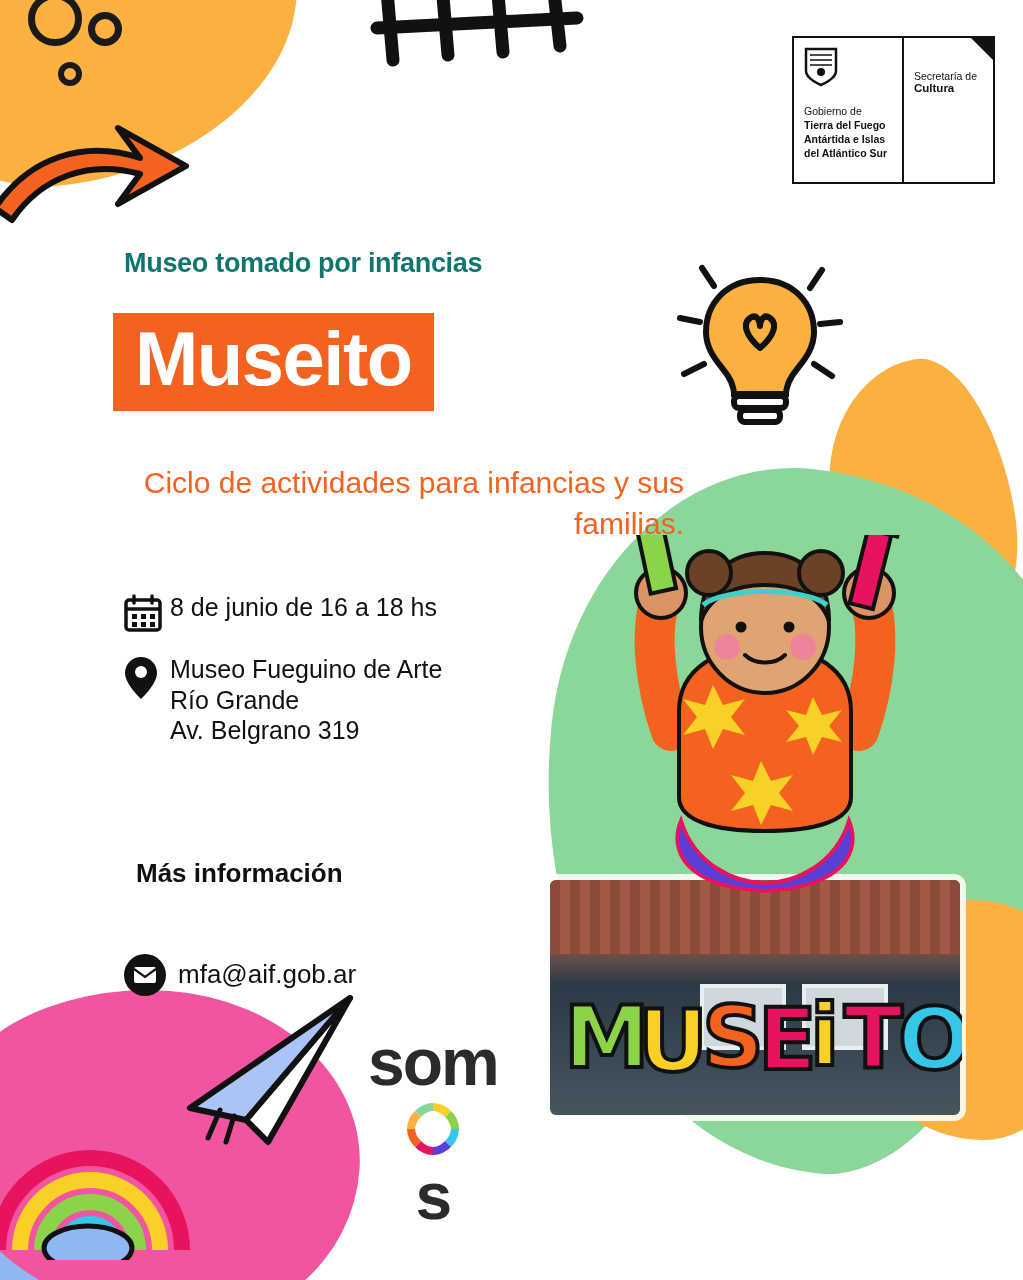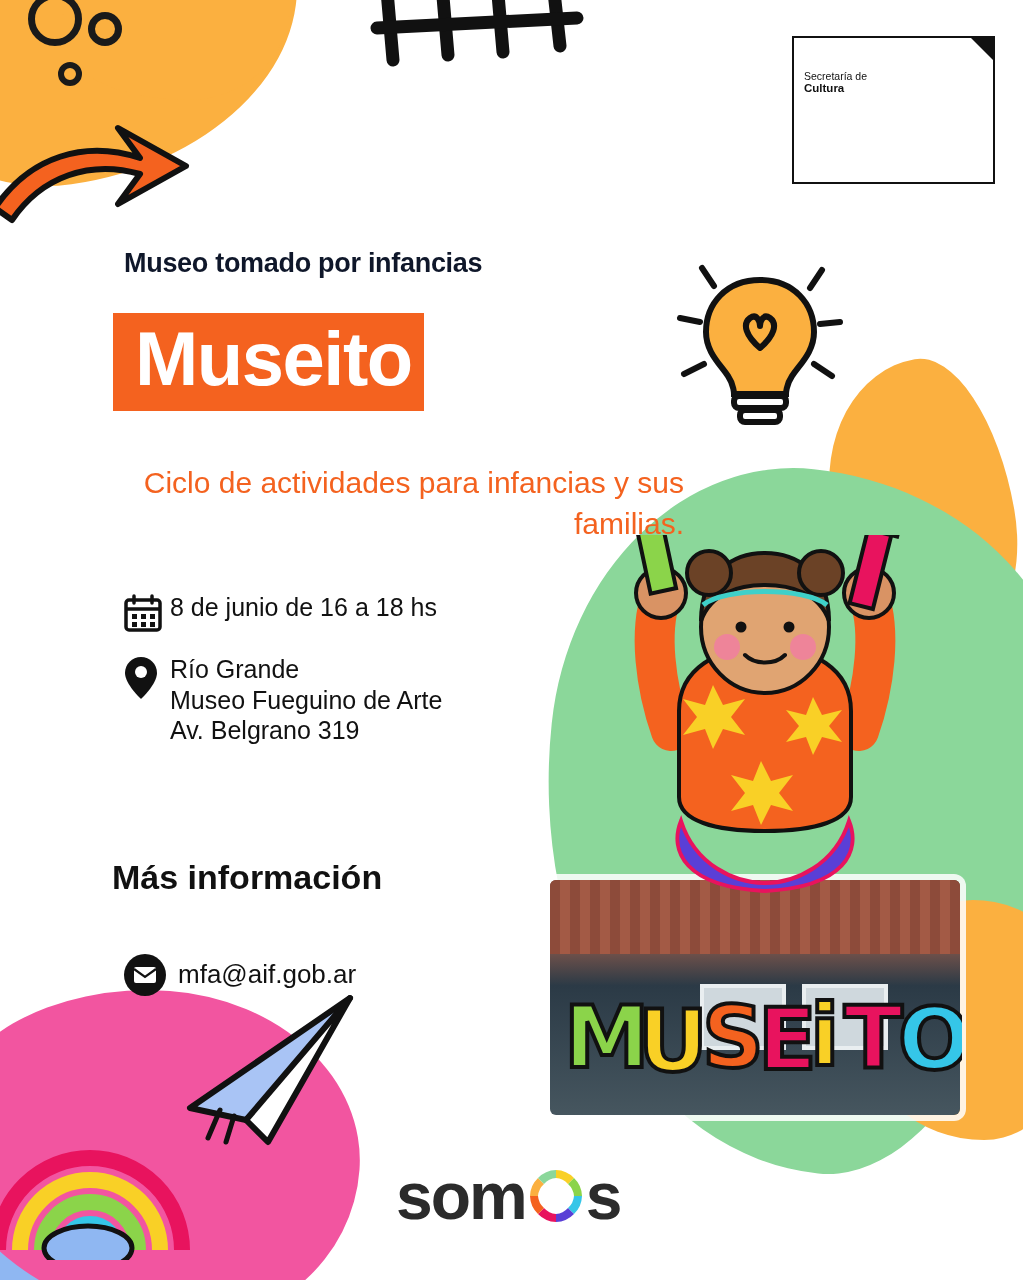--- a/index.html
+++ b/index.html
@@ -105,25 +105,25 @@
     font-size: 10.5px; line-height: 1.32; color: #111;
   }
   .gov-text .t1 { font-weight: 400; }
   .gov-text .t2 { font-weight: 700; }
   .gov-right .r1 { font-size: 10.5px; color:#111; }
   .gov-right .r2 { font-size: 11.5px; color:#111; font-weight: 700; }
 
   
   .kicker {
     position: absolute; left: 124px; top: 248px;
-    font-size: 27px; font-weight: 700; color: #0f172a; letter-spacing: -0.3px;
+    font-size: 27px; font-weight: 700; color: #0f766e; letter-spacing: -0.3px;
   }
   .title-box {
     position: absolute; left: 113px; top: 313px;
-    background: #F4621F; padding: 4px 12px 10px 22px;
+    background: #F4621F; padding: 4px 22px 10px 22px;
   }
   .title-box span {
     font-size: 76px; font-weight: 700; color: #ffffff; letter-spacing: -1.5px;
     line-height: 1.1;
   }
   .subtitle {
     position: absolute; left: 124px; top: 462px;
     font-size: 30px; color: #F4621F; line-height: 1.38; width: 560px; text-align: right;
   }
 
@@ -133,22 +133,22 @@
     width: 46px; flex: 0 0 46px; display: flex; align-items: flex-start;
     justify-content: flex-start; padding-top: 2px;
   }
   .row-text { font-size: 25px; color: #111; line-height: 1.22; }
   .icon-circle {
     width: 42px; height: 42px; border-radius: 50%; background: #111;
     display: flex; align-items: center; justify-content: center;
   }
 
   .more-info {
-    position: absolute; left: 112px; top: 858px;
-    font-size: 34px; font-weight: 700; color: #111;
+    position: absolute; left: 136px; top: 858px;
+    font-size: 26px; font-weight: 700; color: #111;
   }
   .mail-row { position: absolute; left: 124px; top: 912px; display: flex; align-items: center; margin-top: 42px; }
   .mail-row .row-text { font-size: 26px; margin-left: 12px; }
 
   
   .illus { position: absolute; left: 520px; top: 505px; width: 470px; height: 640px; }
   .photo-house {
     position: absolute; left: 30px; top: 375px; width: 410px; height: 235px;
     background: linear-gradient(180deg,#7d4a3d 0%, #9a5f4d 22%, #2b3a46 45%, #46565f 100%);
     border-radius: 6px;
@@ -165,22 +165,22 @@
   }
   .museito-word {
     position: absolute; left: 42px; top: 470px; width: 400px; height: 120px;
     display: flex; align-items: center; justify-content: center;
   }
 
   .kid { position: absolute; left: 55px; top: 30px; width: 380px; height: 400px; }
 
   
   .somos {
-    position: absolute; left: 396px; bottom: 46px;
-    display: flex; align-items: center;
+    position: absolute; left: 368px; bottom: 46px;
+    display: flex; align-items: center; flex-direction: column;
   }
   .somos-text {
     font-size: 66px; font-weight: 700; color: #2b2b2b; letter-spacing: -2px;
   }
   .somos-wheel { position: relative; width: 58px; height: 58px; margin: 0 1px; }
 
   .bottom-strip {
     position: absolute; left: 0; bottom: 0; width: 1023px; height: 16px;
     background: linear-gradient(90deg,#F255A0 0 12%,#8FB7F2 12% 24%,#F4621F 24% 36%,#FBB040 36% 48%,#8BD79A 48% 60%,#F255A0 60% 72%,#8FB7F2 72% 84%,#F4621F 84% 100%);
     opacity: .0;
@@ -258,20 +258,33 @@
       </g>
       <path d="M88 28 C54 28 34 52 34 80 C34 100 48 112 56 124 C62 133 62 142 62 142 L114 142 C114 142 114 133 120 124 C128 112 142 100 142 80 C142 52 122 28 88 28 Z" fill="#FBB040" stroke="#111" stroke-width="6"></path>
       <path d="M88 96 C74 84 70 72 78 66 C85 61 88 70 88 74 C88 70 91 61 98 66 C106 72 102 84 88 96 Z" fill="none" stroke="#111" stroke-width="6" stroke-linejoin="round"></path>
       <rect x="62" y="144" width="52" height="12" rx="5" fill="#ffffff" stroke="#111" stroke-width="6"></rect>
       <rect x="68" y="158" width="40" height="12" rx="5" fill="#ffffff" stroke="#111" stroke-width="6"></rect>
     </svg>
   </div>
 
   <div class="gov-logo">
     <div class="corner"></div>
+    <div class="gov-left">
+      <svg class="shield" viewBox="0 0 34 40">
+        <path d="M2 2 H32 V24 C32 32 17 38 17 38 C17 38 2 32 2 24 Z" fill="#ffffff" stroke="#111" stroke-width="2.5"></path>
+        <path d="M6 8 H28 M6 13 H28 M6 18 H28" stroke="#111" stroke-width="1.6"></path>
+        <circle cx="17" cy="25" r="4" fill="#111"></circle>
+      </svg>
+      <div class="gov-text">
+        <div class="t1">Gobierno de</div>
+        <div class="t2">Tierra del Fuego</div>
+        <div class="t2">Antártida e Islas</div>
+        <div class="t2">del Atlántico Sur</div>
+      </div>
+    </div>
     <div class="gov-right">
       <div class="r1">Secretaría de</div>
       <div class="r2">Cultura</div>
     </div>
   </div>
 
   <div class="kicker">Museo tomado por infancias</div>
 
   <div class="title-box">
     <span>Museito</span>
@@ -302,22 +315,22 @@
     </div>
 
     <div class="row" style="margin-top:22px;">
       <div class="row-icon">
         <svg width="34" height="44" viewBox="0 0 34 44">
           <path d="M17 1 C8 1 1 8 1 17 C1 28 17 43 17 43 C17 43 33 28 33 17 C33 8 26 1 17 1 Z" fill="#111"></path>
           <circle cx="17" cy="16" r="6" fill="#ffffff"></circle>
         </svg>
       </div>
       <div>
+        <div class="row-text">Museo Fueguino de Arte</div>
         <div class="row-text strong">Río Grande</div>
-        <div class="row-text">Museo Fueguino de Arte</div>
         <div class="row-text">Av. Belgrano 319</div>
       </div>
     </div>
   </div>
 
   <div class="more-info">Más información</div>
 
   <div class="mail-row">
     <div class="icon-circle">
       <svg width="24" height="18" viewBox="0 0 24 18">

